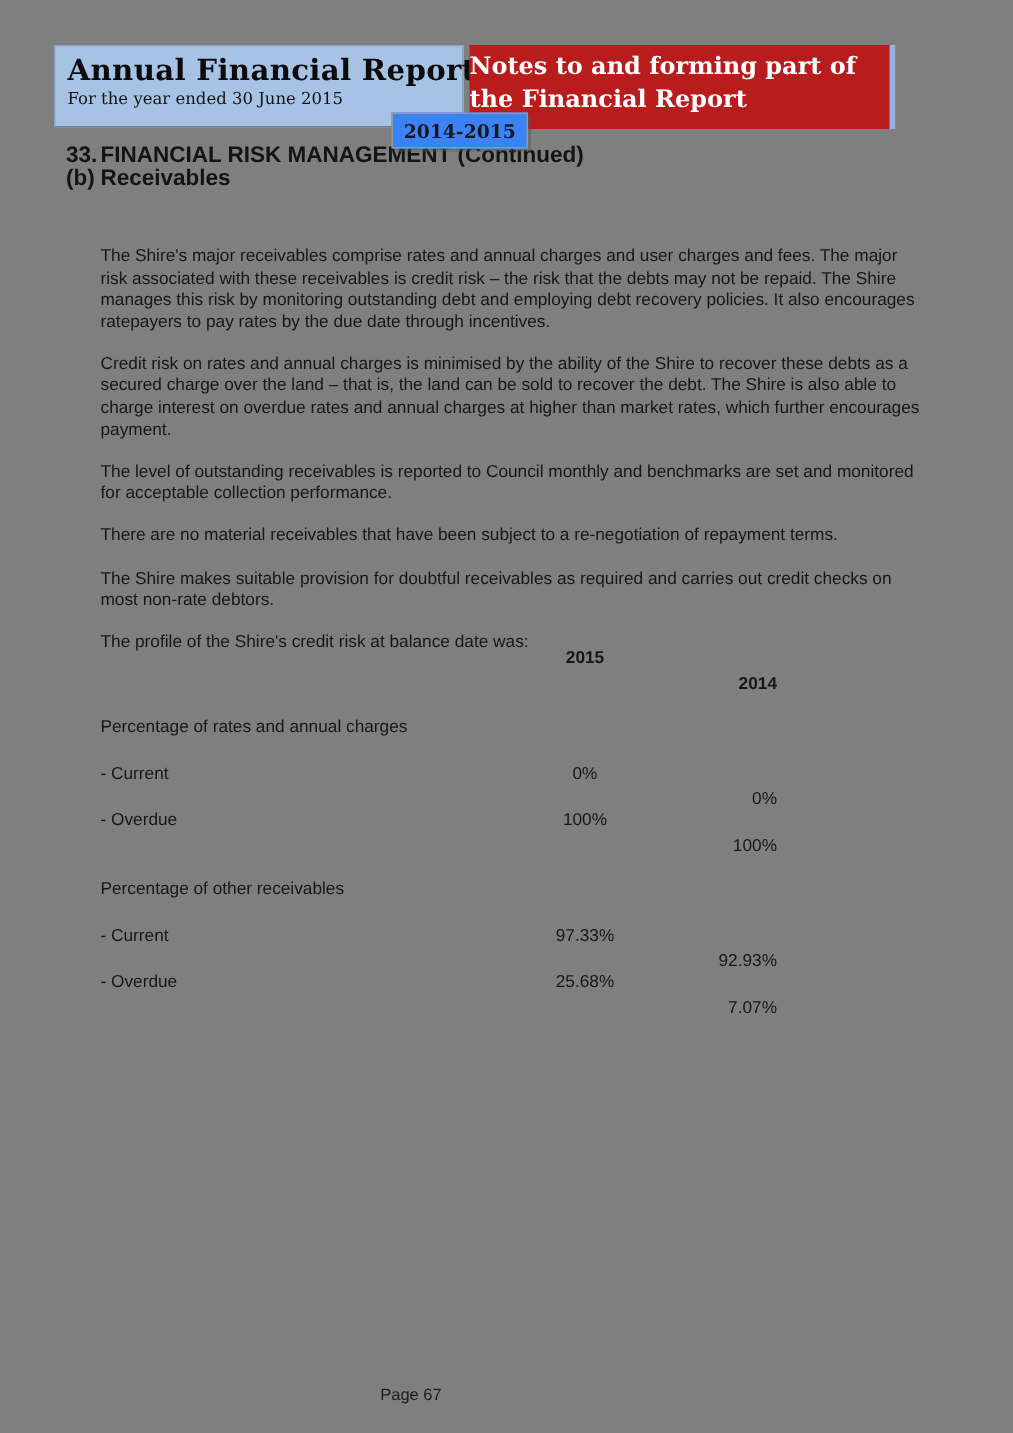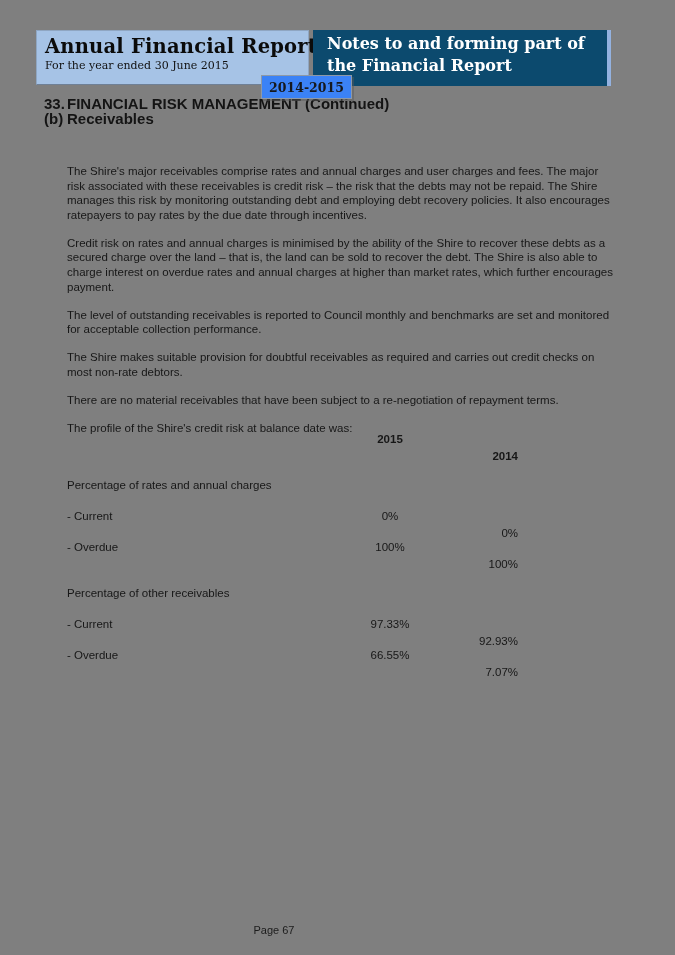--- a/index.html
+++ b/index.html
@@ -35,28 +35,28 @@
     font-family: "DejaVu Serif", serif;
     font-size: 11px;
     line-height: 14px;
     margin-top: 1px;
     color: #111;
     white-space: nowrap;
   }
   .hdr-right {
     position: absolute; left: 313px; top: 30px;
     width: 280px; height: 50px;
-    background: #0c4a6e;
+    background: #b91c1c;
     border-right: 4px solid #94b2e0;
     color: #ffffff;
     font-family: "DejaVu Serif", serif;
     font-weight: bold;
     font-size: 16px;
     line-height: 22px;
-    padding: 3px 0 3px 14px;
+    padding: 3px 0 3px 0;
     z-index: 1;
   }
   .year-tab {
     position: absolute; left: 261px; top: 75px;
     width: 89px; height: 22px;
     background: #3b82f6;
     border: 1px solid #8e99a6;
     box-shadow: 2px 2px 0 rgba(90,90,90,0.45);
     display: flex; align-items: center; justify-content: center;
     font-family: "DejaVu Serif", serif;
@@ -128,22 +128,22 @@
     <div class="row">
       <span class="num">(b)</span>
       <span>Receivables</span>
     </div>
   </div>
 
   <div class="paras">
       <p class="para">The Shire's major receivables comprise rates and annual charges and user charges and fees. The major risk associated with these receivables is credit risk – the risk that the debts may not be repaid. The Shire manages this risk by monitoring outstanding debt and employing debt recovery policies. It also encourages ratepayers to pay rates by the due date through incentives.</p>
       <p class="para">Credit risk on rates and annual charges is minimised by the ability of the Shire to recover these debts as a secured charge over the land – that is, the land can be sold to recover the debt.  The Shire is also able to charge interest on overdue rates and annual charges at higher than market rates, which further encourages payment.</p>
       <p class="para">The level of outstanding receivables is reported to Council monthly and benchmarks are set and monitored for acceptable collection performance.</p>
+      <p class="para">There are no material receivables that have been subject to a re-negotiation of repayment terms.</p>
       <p class="para">The Shire makes suitable provision for doubtful receivables as required and carries out credit checks on most non-rate debtors.</p>
-      <p class="para">There are no material receivables that have been subject to a re-negotiation of repayment terms.</p>
       <p class="para">The profile of the Shire's credit risk at balance date was:</p>
     </div>
 
   <div class="risk-table">
       <div class="trow thead">
         <div class="lbl"></div>
         <div class="v1">2015</div>
         <div class="v2">2014</div>
       </div>
       <div class="trow section">
@@ -166,20 +166,20 @@
         <div class="v1"></div>
         <div class="v2"></div>
       </div>
       <div class="trow">
         <div class="lbl">- Current</div>
         <div class="v1">97.33%</div>
         <div class="v2">92.93%</div>
       </div>
       <div class="trow">
         <div class="lbl">- Overdue</div>
-        <div class="v1">66.55%</div>
+        <div class="v1">25.68%</div>
         <div class="v2">7.07%</div>
       </div>
     </div>
 
   <div class="page-footer">Page 67</div>
 
 </div>
 
 </body></html>

